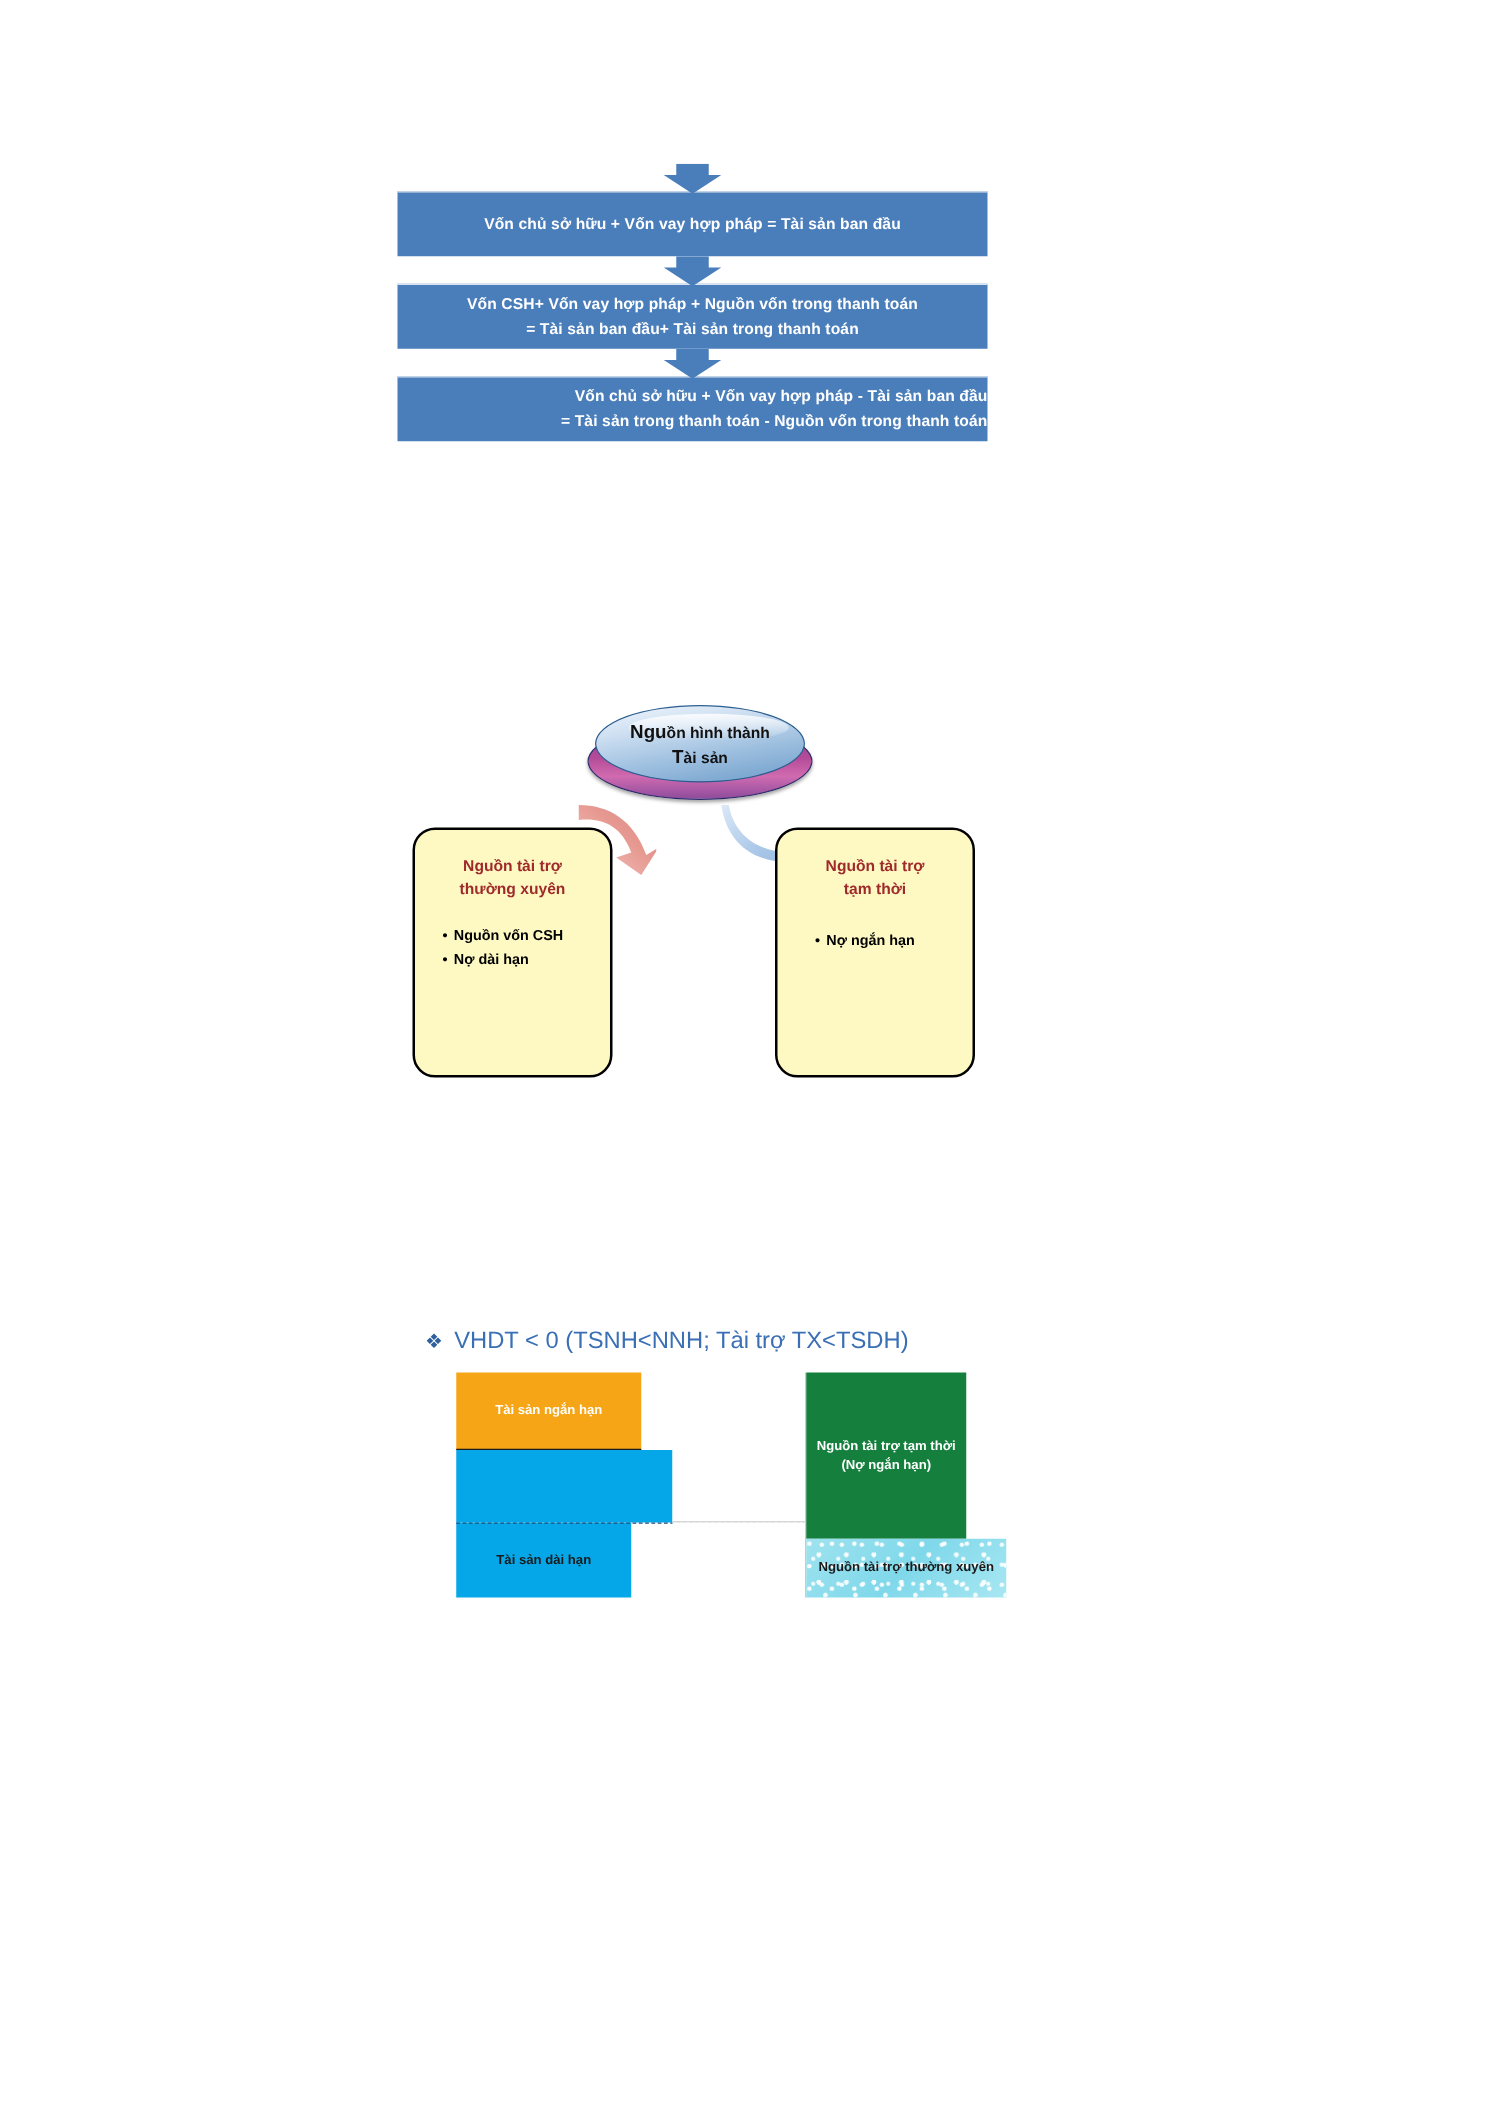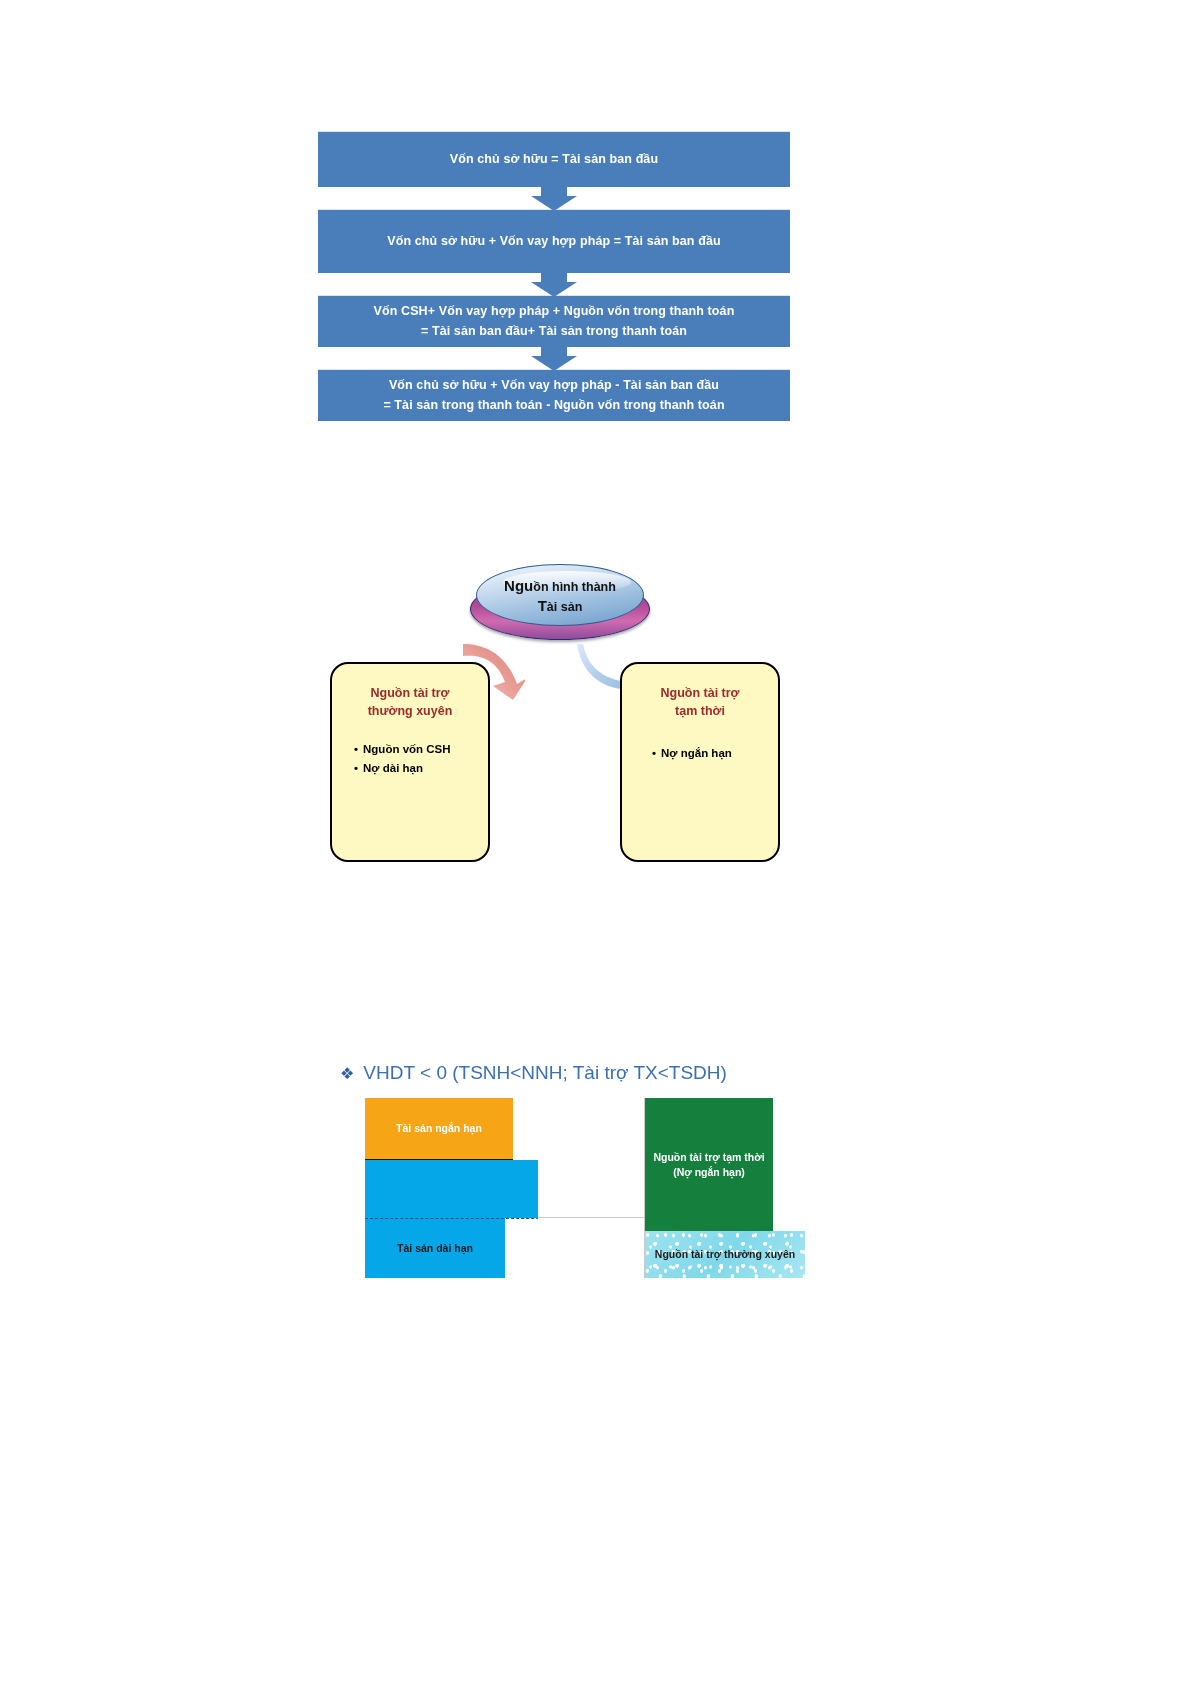--- a/index.html
+++ b/index.html
@@ -29,23 +29,23 @@
     text-align: center;
     display: flex;
     flex-direction: column;
     align-items: center;
     justify-content: center;
     line-height: 1.55;
     border-top: 1px solid #dbe5f1;
   }
   .flow-box .ln { display: block; white-space: nowrap; }
   #box1 { height: 56px; }
-  #box2 { height: 64px; margin-top: 22px; }
+  #box2 { height: 52px; margin-top: 22px; }
   #box3 { height: 52px; margin-top: 22px; }
-  #box4 { height: 52px; margin-top: 22px; }
+  #box4 { height: 52px; margin-top: 22px; align-items: flex-end; }
 
   .arrow-wrap {
     position: absolute;
     left: 50%;
     transform: translateX(-50%);
     width: 46px; height: 24px;
   }
   .arrow-svg { display:block; }
 
   
@@ -209,23 +209,20 @@
       radial-gradient(circle at 64% 88%, rgba(255,255,255,.9) 1.7px, transparent 2.1px),
       linear-gradient(135deg,#9fe3ef 0%, #7fd8ea 50%, #a8e7f2 100%);
     background-size: 18px 18px, 22px 22px, 16px 16px, 20px 20px, 24px 24px, 100% 100%;
   }
 </style>
 </head>
 <body>
 
 <div id="flowchart">
 
-  <div class="flow-box" id="box1">
-    <span class="ln">Vốn chủ sở hữu = Tài sản ban đầu</span>
-  </div>
 
   <div style="position:relative;height:22px;">
     <div class="arrow-wrap">
       <svg class="arrow-svg" width="46" height="24" viewBox="0 0 46 24">
         <polygon points="10,0 36,0 36,9 46,9 23,24 0,9 10,9" fill="#4a7ebb"></polygon>
       </svg>
     </div>
   </div>
 
   <div class="flow-box" id="box2" style="margin-top:0">

